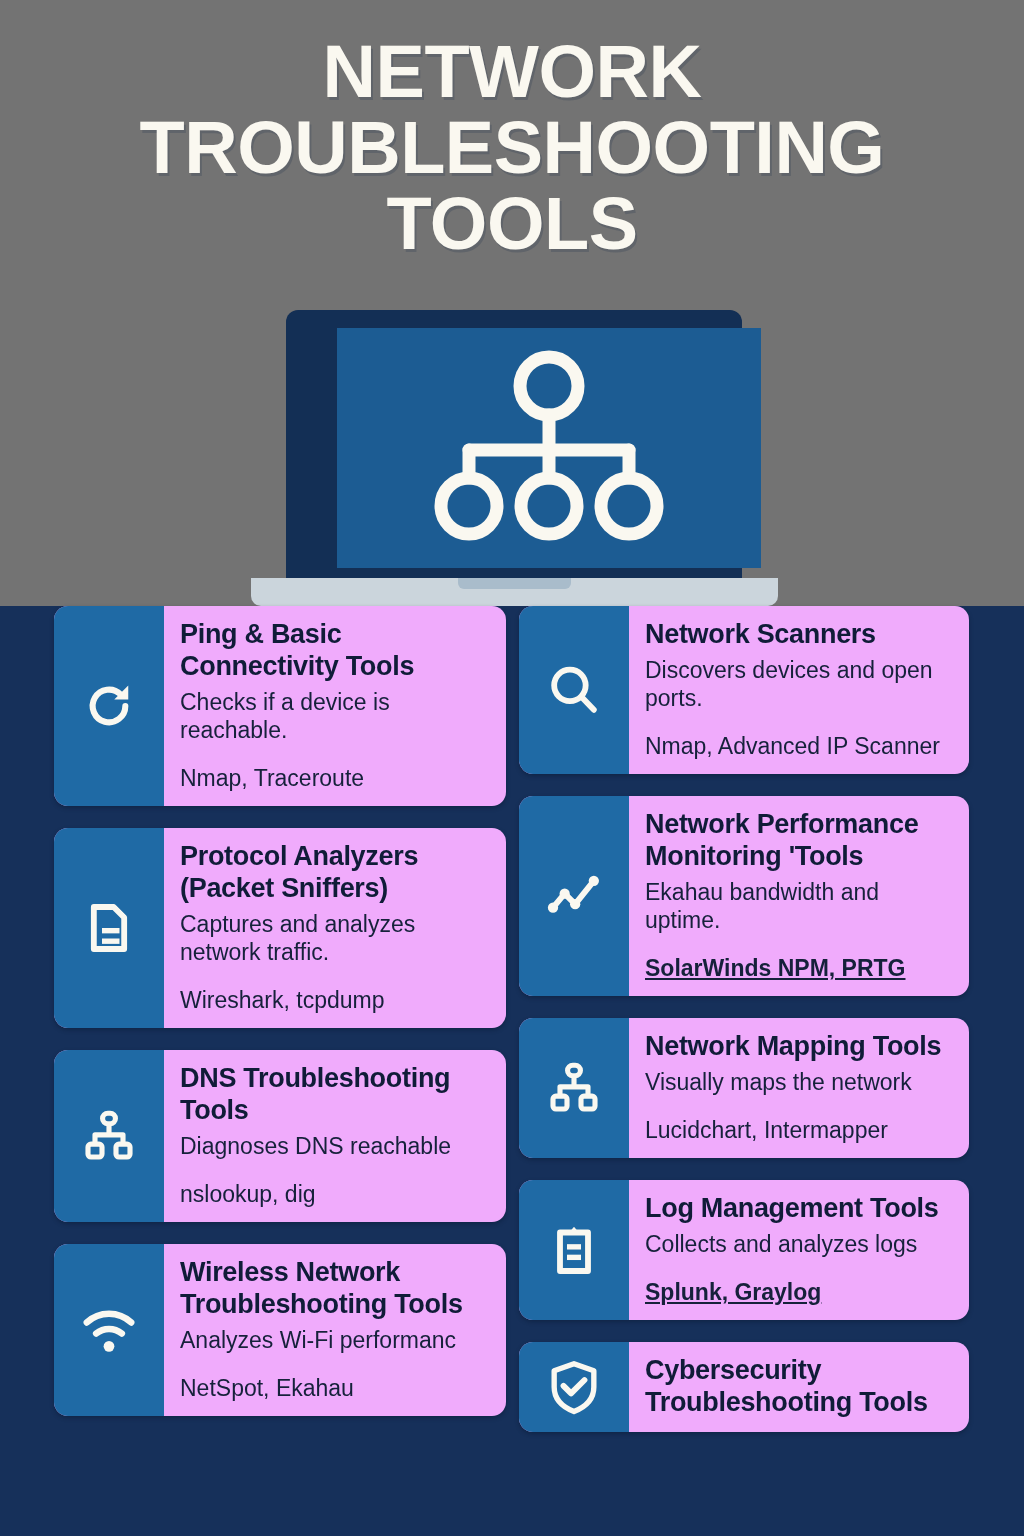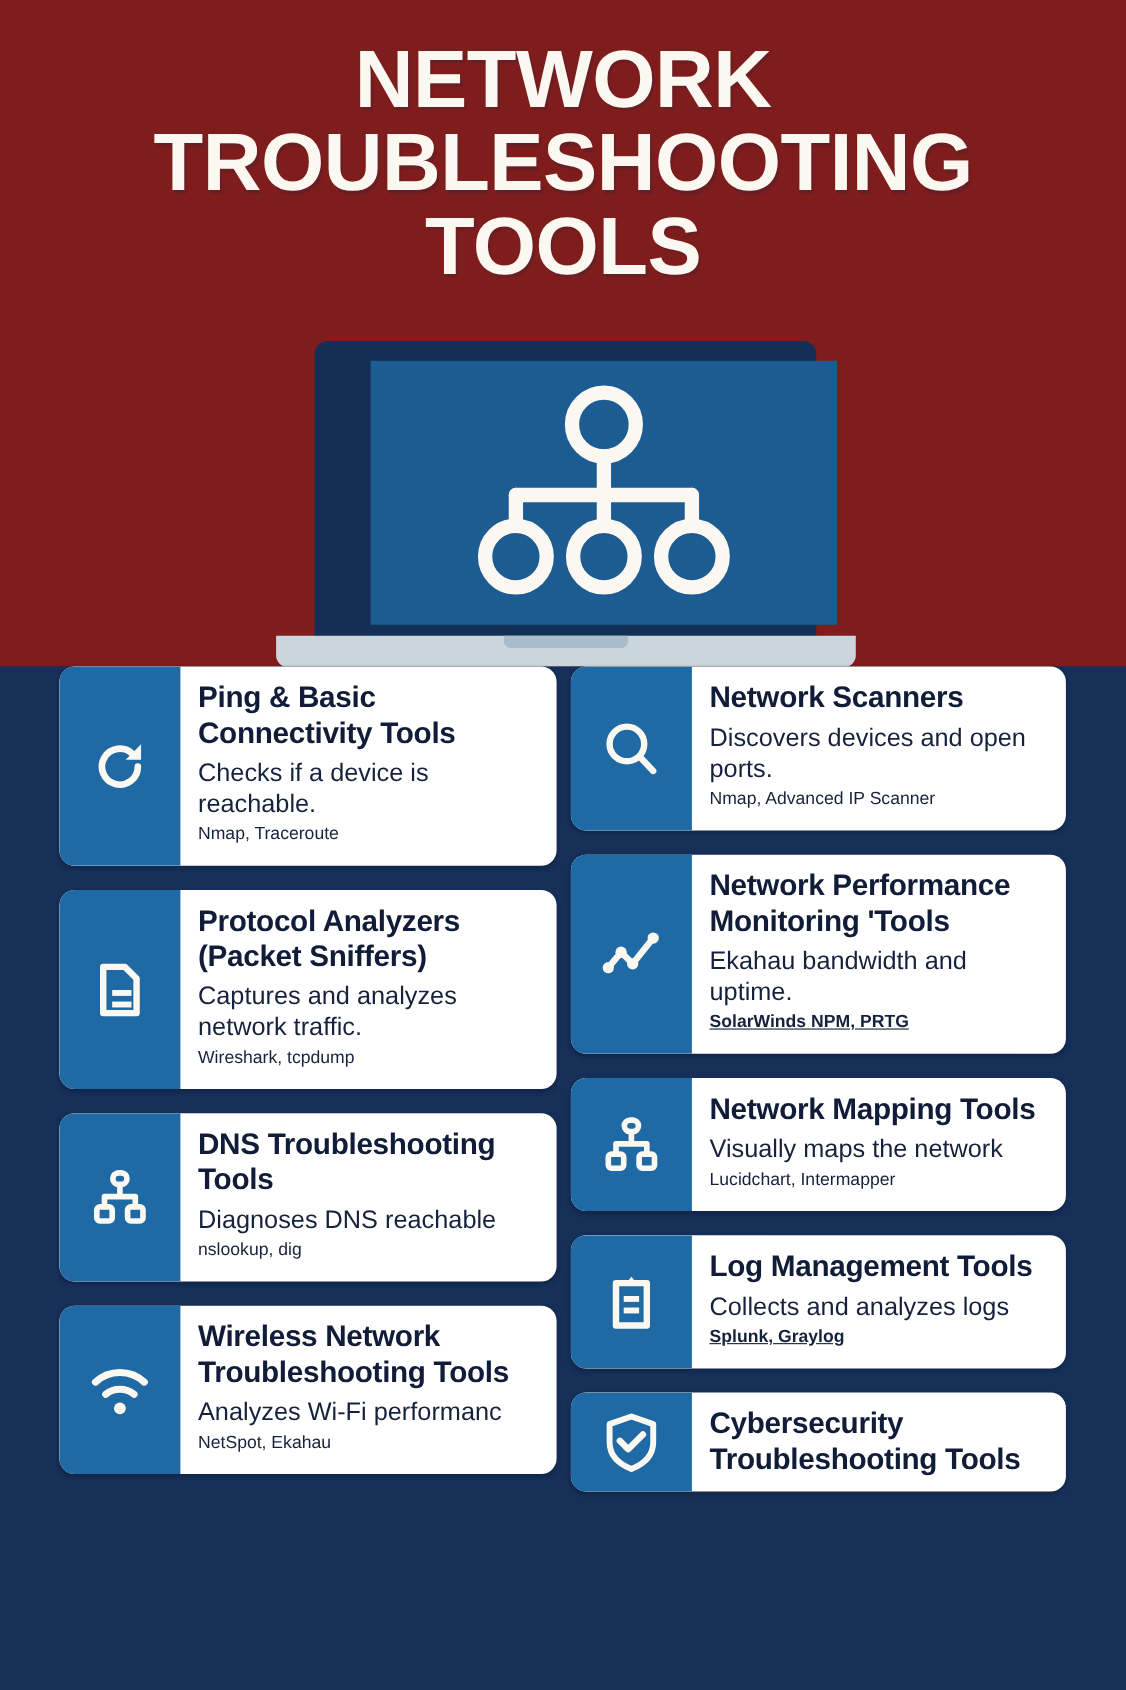--- a/index.html
+++ b/index.html
@@ -12,21 +12,21 @@
   }
   #poster {
     position:absolute; inset:0;
     width:1024px; height:1536px;
     overflow:hidden;
   }
 
   
   .hero {
     position:absolute; left:0; top:0; width:1024px; height:606px;
-    background:#7f1d1d;
+    background:#737373;
   }
   .hero-title {
     position:absolute; left:0; top:34px; width:1024px;
     text-align:center;
     color:#FAF8F0;
     font-weight:bold;
     font-size:74px;
     line-height:76px;
     letter-spacing:-0.5px;
     text-shadow:2px 3px 0 rgba(12,35,66,0.18);
@@ -54,21 +54,21 @@
   }
 
   
   .board { position:absolute; left:0; top:606px; width:1024px; height:930px; background:#16305A; }
   .col { position:absolute; top:0; }
   .col-left  { left:54px;  width:452px; }
   .col-right { left:519px; width:450px; }
 
   .card {
     display:flex;
-    background:#ffffff;
+    background:#f0abfc;
     border-radius:14px;
     overflow:hidden;
     margin-bottom:22px;
     box-shadow:0 2px 4px rgba(5,18,38,0.35);
   }
   .card-icon {
     flex:0 0 110px;
     background:#1F6AA5;
     display:flex;
     align-items:center;
@@ -90,23 +90,23 @@
   }
   .card-desc {
     color:#16213B;
     font-size:23px;
     line-height:28px;
     margin-top:6px;
     white-space:nowrap;
   }
   .card-tools {
     color:#16213B;
-    font-size:16px;
+    font-size:23px;
     line-height:28px;
-    margin-top:1px;
+    margin-top:20px;
     white-space:nowrap;
   }
   .card-desc.wrap { white-space:normal; }
   .bold-tools .card-tools { font-weight:bold;text-decoration:underline; }
 </style>
 </head>
 <body>
 
 <div id="poster">
 

